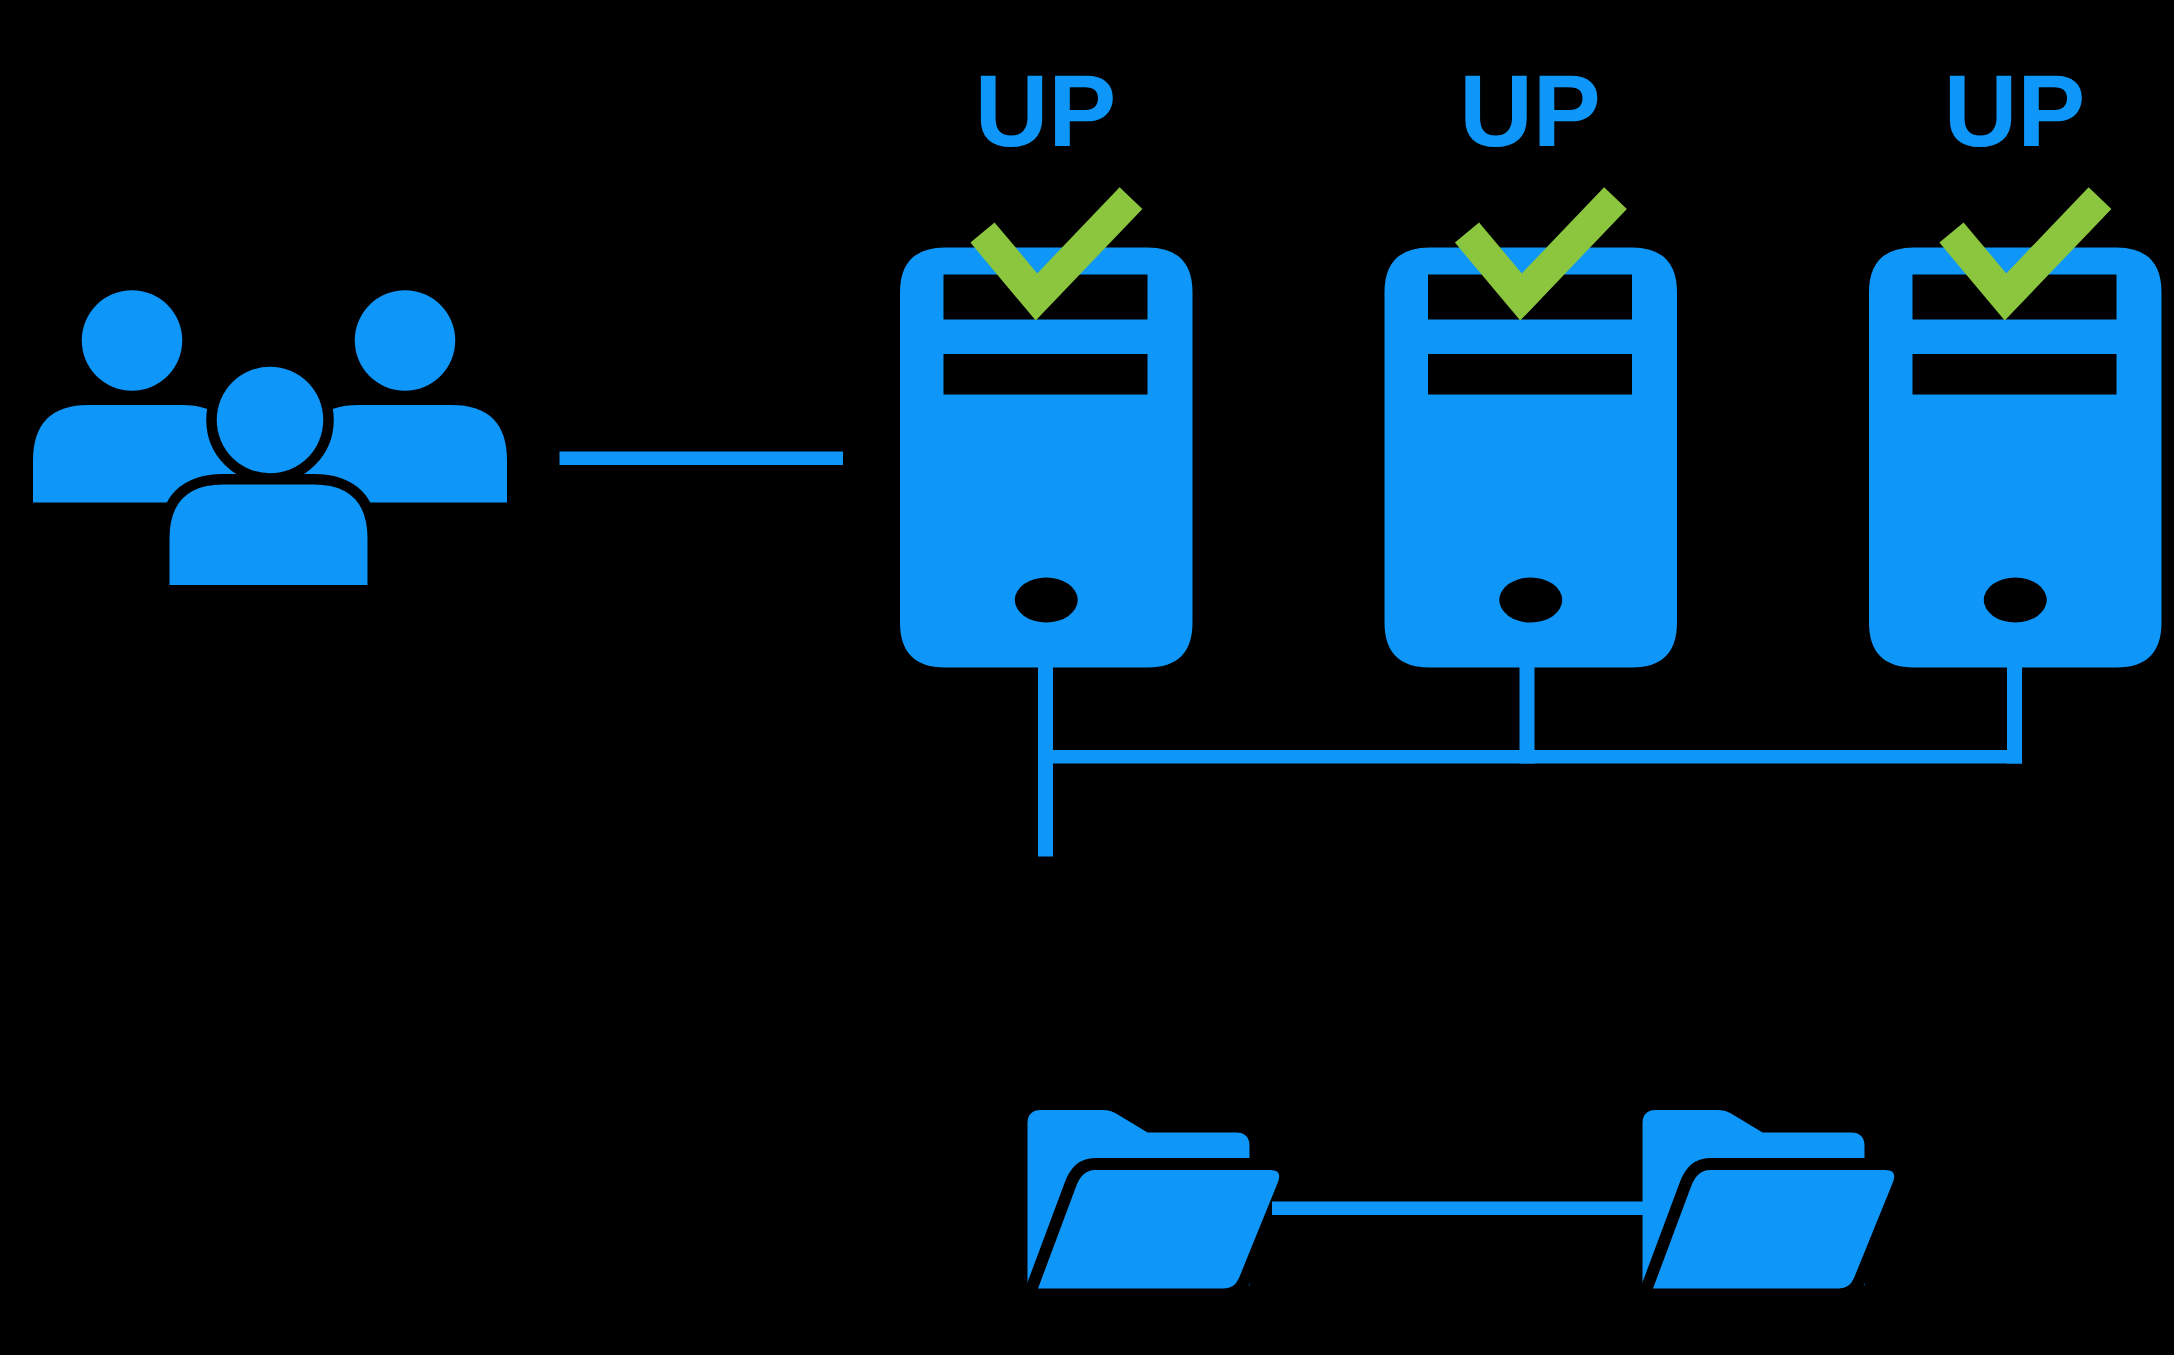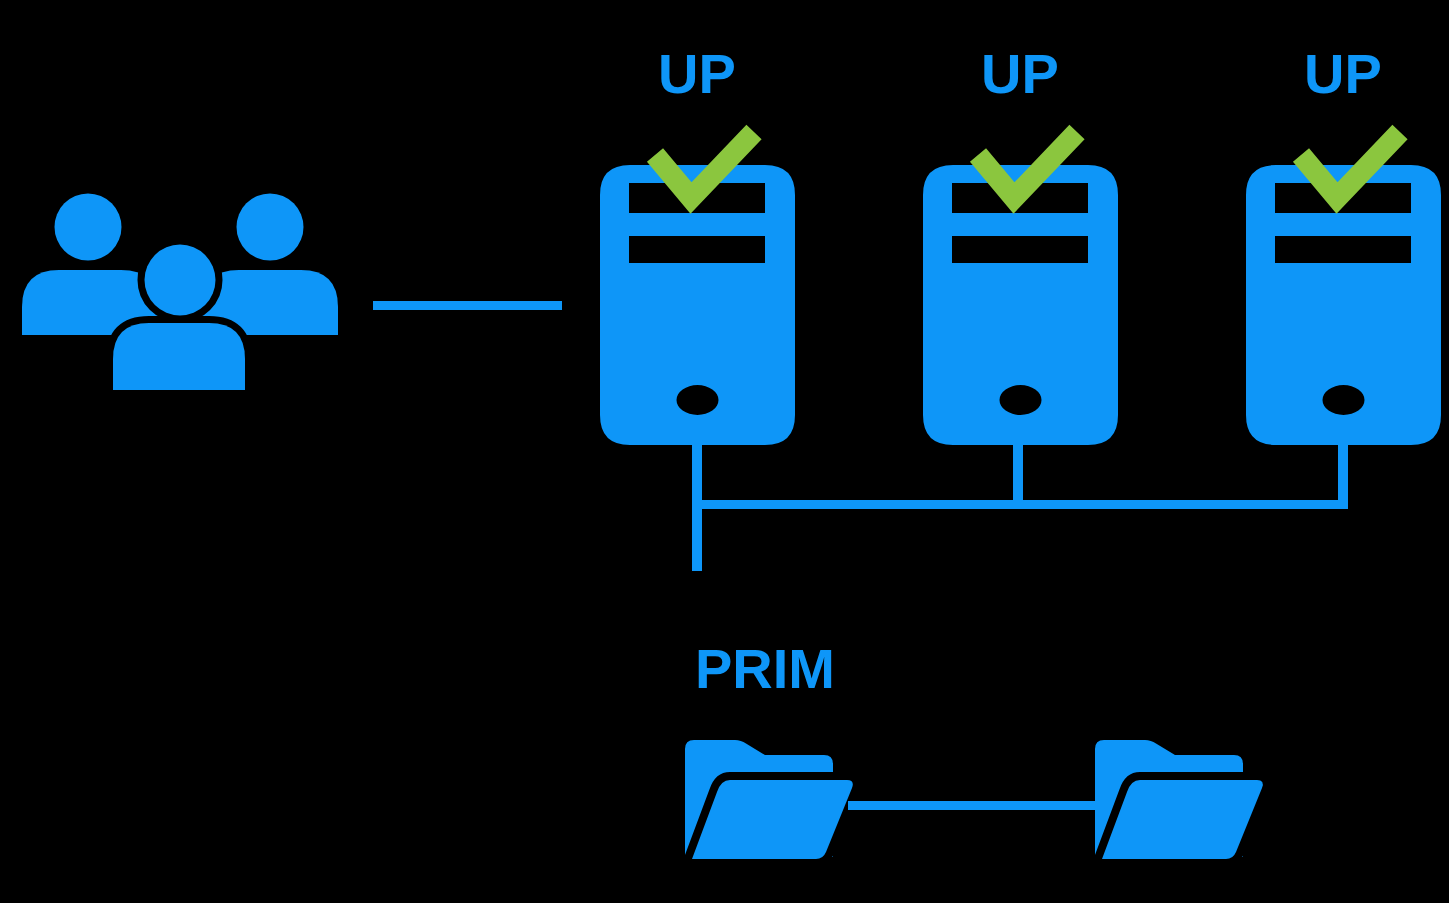--- a/index.html
+++ b/index.html
@@ -4,21 +4,21 @@
 <style>
   html,body{margin:0;padding:0;background:#000;}
   .canvas{
     position:relative;width:1449px;height:903px;
     background:var(--bg,#000);overflow:hidden;
     font-family:"Liberation Sans",sans-serif;
   }
   .abs{position:absolute;}
   .label{
     color:var(--blue,#0e96f8);
-    font-weight:700;font-size:56px;line-height:82px;
+    font-weight:700;font-size:68px;line-height:82px;
     text-align:center;white-space:nowrap;
   }
   .hline,.vline{background:var(--blue,#0e96f8);}
   svg{display:block;overflow:visible;}
   .fill-blue{fill:var(--blue,#0e96f8);}
   .check{fill:none;stroke:var(--green,#8bc63e);stroke-width:21;stroke-linecap:butt;stroke-linejoin:miter;}
   .gapstroke{fill:var(--blue,#0e96f8);stroke:var(--bg,#000);stroke-width:14;paint-order:stroke;stroke-linejoin:round;}
   .flap{fill:var(--blue,#0e96f8);stroke:var(--bg,#000);stroke-width:16;paint-order:stroke;stroke-linejoin:round;}
 </style>
 </head>
@@ -66,21 +66,20 @@
       M76.5,280 a21,15 0 1,0 42,0 a21,15 0 1,0 -42,0 Z"></path>
     <polyline class="check" points="55,35 91,78 154,12"></polyline>
   </svg>
 
   <div class="abs vline" style="left:692px;top:444px;width:10px;height:127px;"></div>
   <div class="abs vline" style="left:1013px;top:444px;width:10px;height:65px;"></div>
   <div class="abs vline" style="left:1338px;top:444px;width:10px;height:65px;"></div>
 
   <div class="abs hline" style="left:692px;top:500px;width:656px;height:9px;"></div>
 
-  <div class="abs label" style="left:615px;top:628px;width:300px;">PRIM</div>
 
   <svg class="abs" style="left:680px;top:735px;" width="180" height="130" viewBox="0 0 180 130">
     <path class="fill-blue" d="M5,122 L5,14 Q5,5 14,5 L55,5 Q61,5 66,8.5 L85,20 L144,20 Q153,20 153,29 L153,122 Z"></path>
     <path class="flap" d="M12,124 L37,57 Q41,45 50,45 L167,45 Q175,45 172,53 L146,117 Q143,124 136,124 Z"></path>
   </svg>
 
   <div class="abs hline" style="left:848px;top:801px;width:252px;height:9px;"></div>
 
   <svg class="abs" style="left:1090px;top:735px;" width="180" height="130" viewBox="0 0 180 130">
     <path class="fill-blue" d="M5,122 L5,14 Q5,5 14,5 L55,5 Q61,5 66,8.5 L85,20 L144,20 Q153,20 153,29 L153,122 Z"></path>

